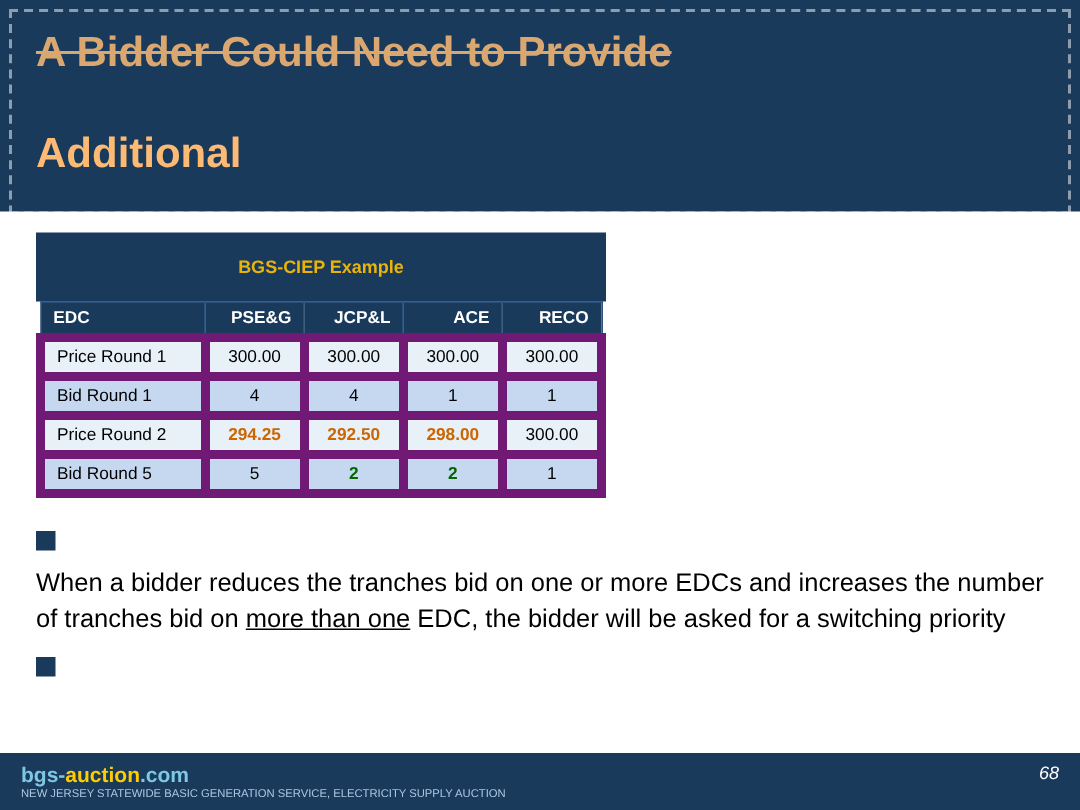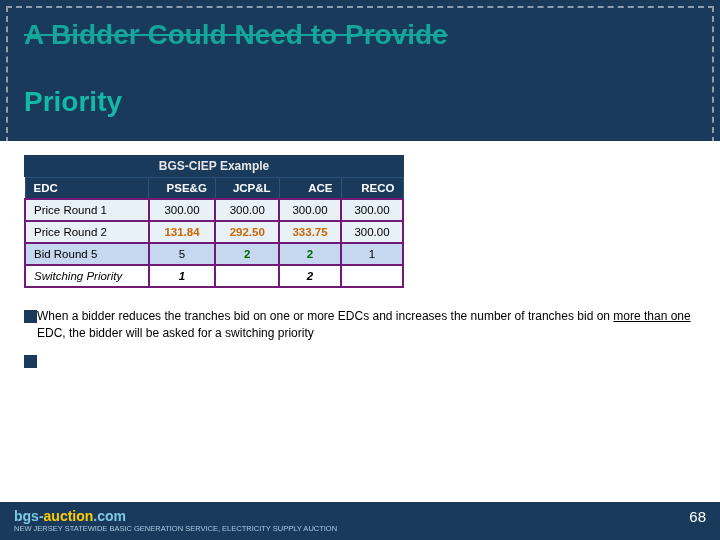--- a/index.html
+++ b/index.html
@@ -12,21 +12,21 @@
       position: relative;
     }
 
     
     .header {
       background: #1a3a5c;
       padding: 18px 24px 22px 24px;
       position: relative;
     }
     .header-title {
-      color: #14b8a6;
+      color: #fdba74;
       font-size: 28px;
       font-weight: bold;
       line-height: 1.2;
     }
     .header-title .strikethrough {
       text-decoration: line-through;
       opacity: 0.85;
     }
 
     
@@ -47,25 +47,25 @@
       gap: 20px;
     }
 
     
     .table-section {
       flex: 0 0 auto;
     }
 
     .table-title {
       background: #1a3a5c;
-      color: #e5e5e5;
+      color: #eab308;
       text-align: center;
       font-size: 12px;
       font-weight: bold;
-      padding: 4px 8px;
+      padding: 16px 8px;
     }
 
     table {
       border-collapse: collapse;
       font-size: 11.5px;
       min-width: 380px;
     }
 
     table thead tr th {
       background: #1a3a5c;
@@ -74,21 +74,21 @@
       text-align: right;
       font-weight: bold;
       border: 1px solid #2a5080;
     }
     table thead tr th.edc-col {
       text-align: left;
     }
 
     table tbody tr td {
       padding: 4px 8px;
-      border: 2px solid #701a75;
+      border: 6px solid #701a75;
       text-align: center;
     }
     table tbody tr td.edc-cell {
       text-align: left;
       font-weight: normal;
     }
 
     
     .row-light { background: #e8f0f8; }
     .row-dark  { background: #c5d8f0; }
@@ -98,24 +98,26 @@
     .highlight-orange { color: #cc6600; font-weight: bold; }
     .highlight-green  { color: #006600; font-weight: bold; }
 
     
     .bullets-section {
       padding: 10px 24px 6px 24px;
     }
     .bullet-item {
       display: flex;
       align-items: flex-start;
+      gap: 10px;
       margin-bottom: 10px;
-      font-size: 12px;
+      font-size: 17px;
       color: #000;
       line-height: 1.45;
+      flex-direction: column;
     }
     .bullet-sq {
       width: 13px;
       height: 13px;
       background: #1a3a5c;
       flex-shrink: 0;
       margin-top: 2px;
     }
     .underline-text {
       text-decoration: underline;
@@ -142,31 +144,32 @@
       color: #ffcc00;
     }
     .footer-tagline {
       color: #aac8e0;
       font-size: 7.5px;
       line-height: 1.3;
     }
     .footer-page {
       margin-left: auto;
       color: #fff;
-      font-size: 15px;
+      font-size: 12px;
+      font-style: italic;
     }
   </style>
 </head>
 <body>
 
 <div class="header">
   <div class="header-title">
     <span class="strikethrough">A Bidder Could Need to Provide</span><br>
     <br>
-    <span>Priority</span>
+    <span>Additional</span>
   </div>
   <div class="header-dashed-border"></div>
 </div>
 
 <div class="content">
   <div class="table-section">
     <div class="table-title">BGS-CIEP Example</div>
     <table>
       <thead>
         <tr>
@@ -180,44 +183,44 @@
       <tbody>
 
         <tr class="row-light">
           <td class="edc-cell">Price Round 1</td>
           <td>300.00</td>
           <td>300.00</td>
           <td>300.00</td>
           <td>300.00</td>
         </tr>
 
+        <tr class="row-dark">
+          <td class="edc-cell">Bid Round 1</td>
+          <td>4</td>
+          <td>4</td>
+          <td>1</td>
+          <td>1</td>
+        </tr>
 
         <tr class="row-light">
           <td class="edc-cell">Price Round 2</td>
-          <td class="highlight-orange">131.84</td>
+          <td class="highlight-orange">294.25</td>
           <td class="highlight-orange">292.50</td>
-          <td class="highlight-orange">333.75</td>
+          <td class="highlight-orange">298.00</td>
           <td>300.00</td>
         </tr>
 
         <tr class="row-dark">
           <td class="edc-cell">Bid  Round 5</td>
           <td>5</td>
           <td class="highlight-green">2</td>
           <td class="highlight-green">2</td>
           <td>1</td>
         </tr>
 
-        <tr class="row-switching">
-          <td class="edc-cell"><em>Switching Priority</em></td>
-          <td>1</td>
-          <td></td>
-          <td>2</td>
-          <td></td>
-        </tr>
       </tbody>
     </table>
   </div>
 </div>
 
 <div class="bullets-section">
   <div class="bullet-item">
     <div class="bullet-sq"></div>
     <span>
       When a bidder reduces the tranches bid on one or more EDCs and increases the number of tranches bid on <span class="underline-text">more than one</span> EDC, the bidder will be asked for a switching priority

